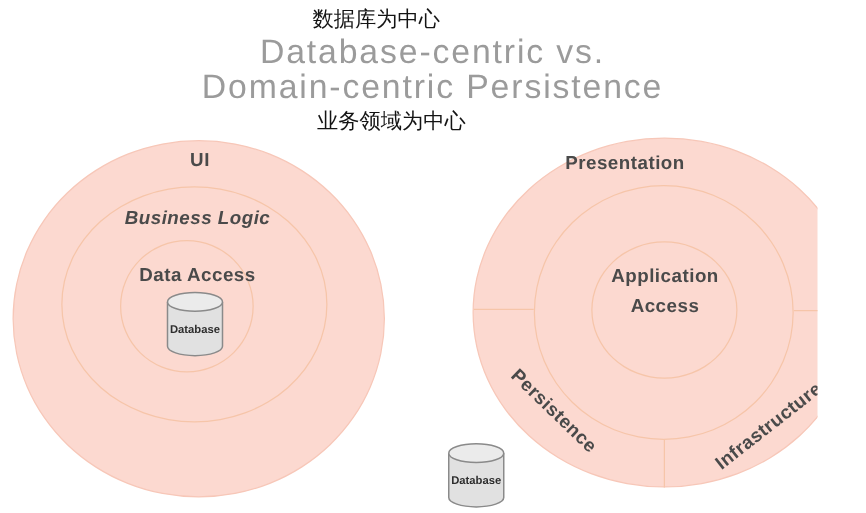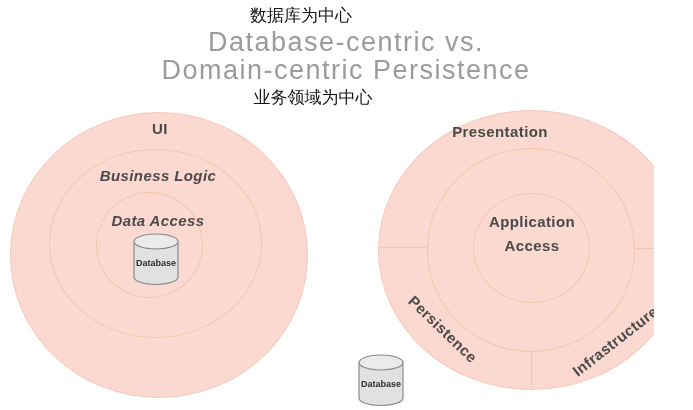--- a/index.html
+++ b/index.html
@@ -81,21 +81,21 @@
     position:absolute;
     transform:translate(-50%,-50%);
     font-size:15px;
     font-weight:700;
     letter-spacing:.4px;
     color:var(--color-label-text,#4a4a4a);
     white-space:nowrap;
   }
   .lbl-ui{left:160px;top:128px;}
   .lbl-business-logic{left:158px;top:175px;font-style:italic;}
-  .lbl-data-access{left:158px;top:220px;font-style:italic;}
+  .lbl-data-access{left:158px;top:220px;}
   .lbl-presentation{left:500px;top:131px;}
   .lbl-application{left:532px;top:177px;margin-top:44px;}
   .lbl-domain{left:532px;top:245px;}
   .lbl-persistence{left:443px;top:329px;transform:translate(-50%,-50%) rotate(44deg);}
   .lbl-infrastructure{left:615px;top:341px;transform:translate(-50%,-50%) rotate(-38deg);}
 
   
   .cylinder{position:absolute;}
   .cyl-left{left:132px;top:232px;}
   .cyl-right{left:357px;top:353px;}

